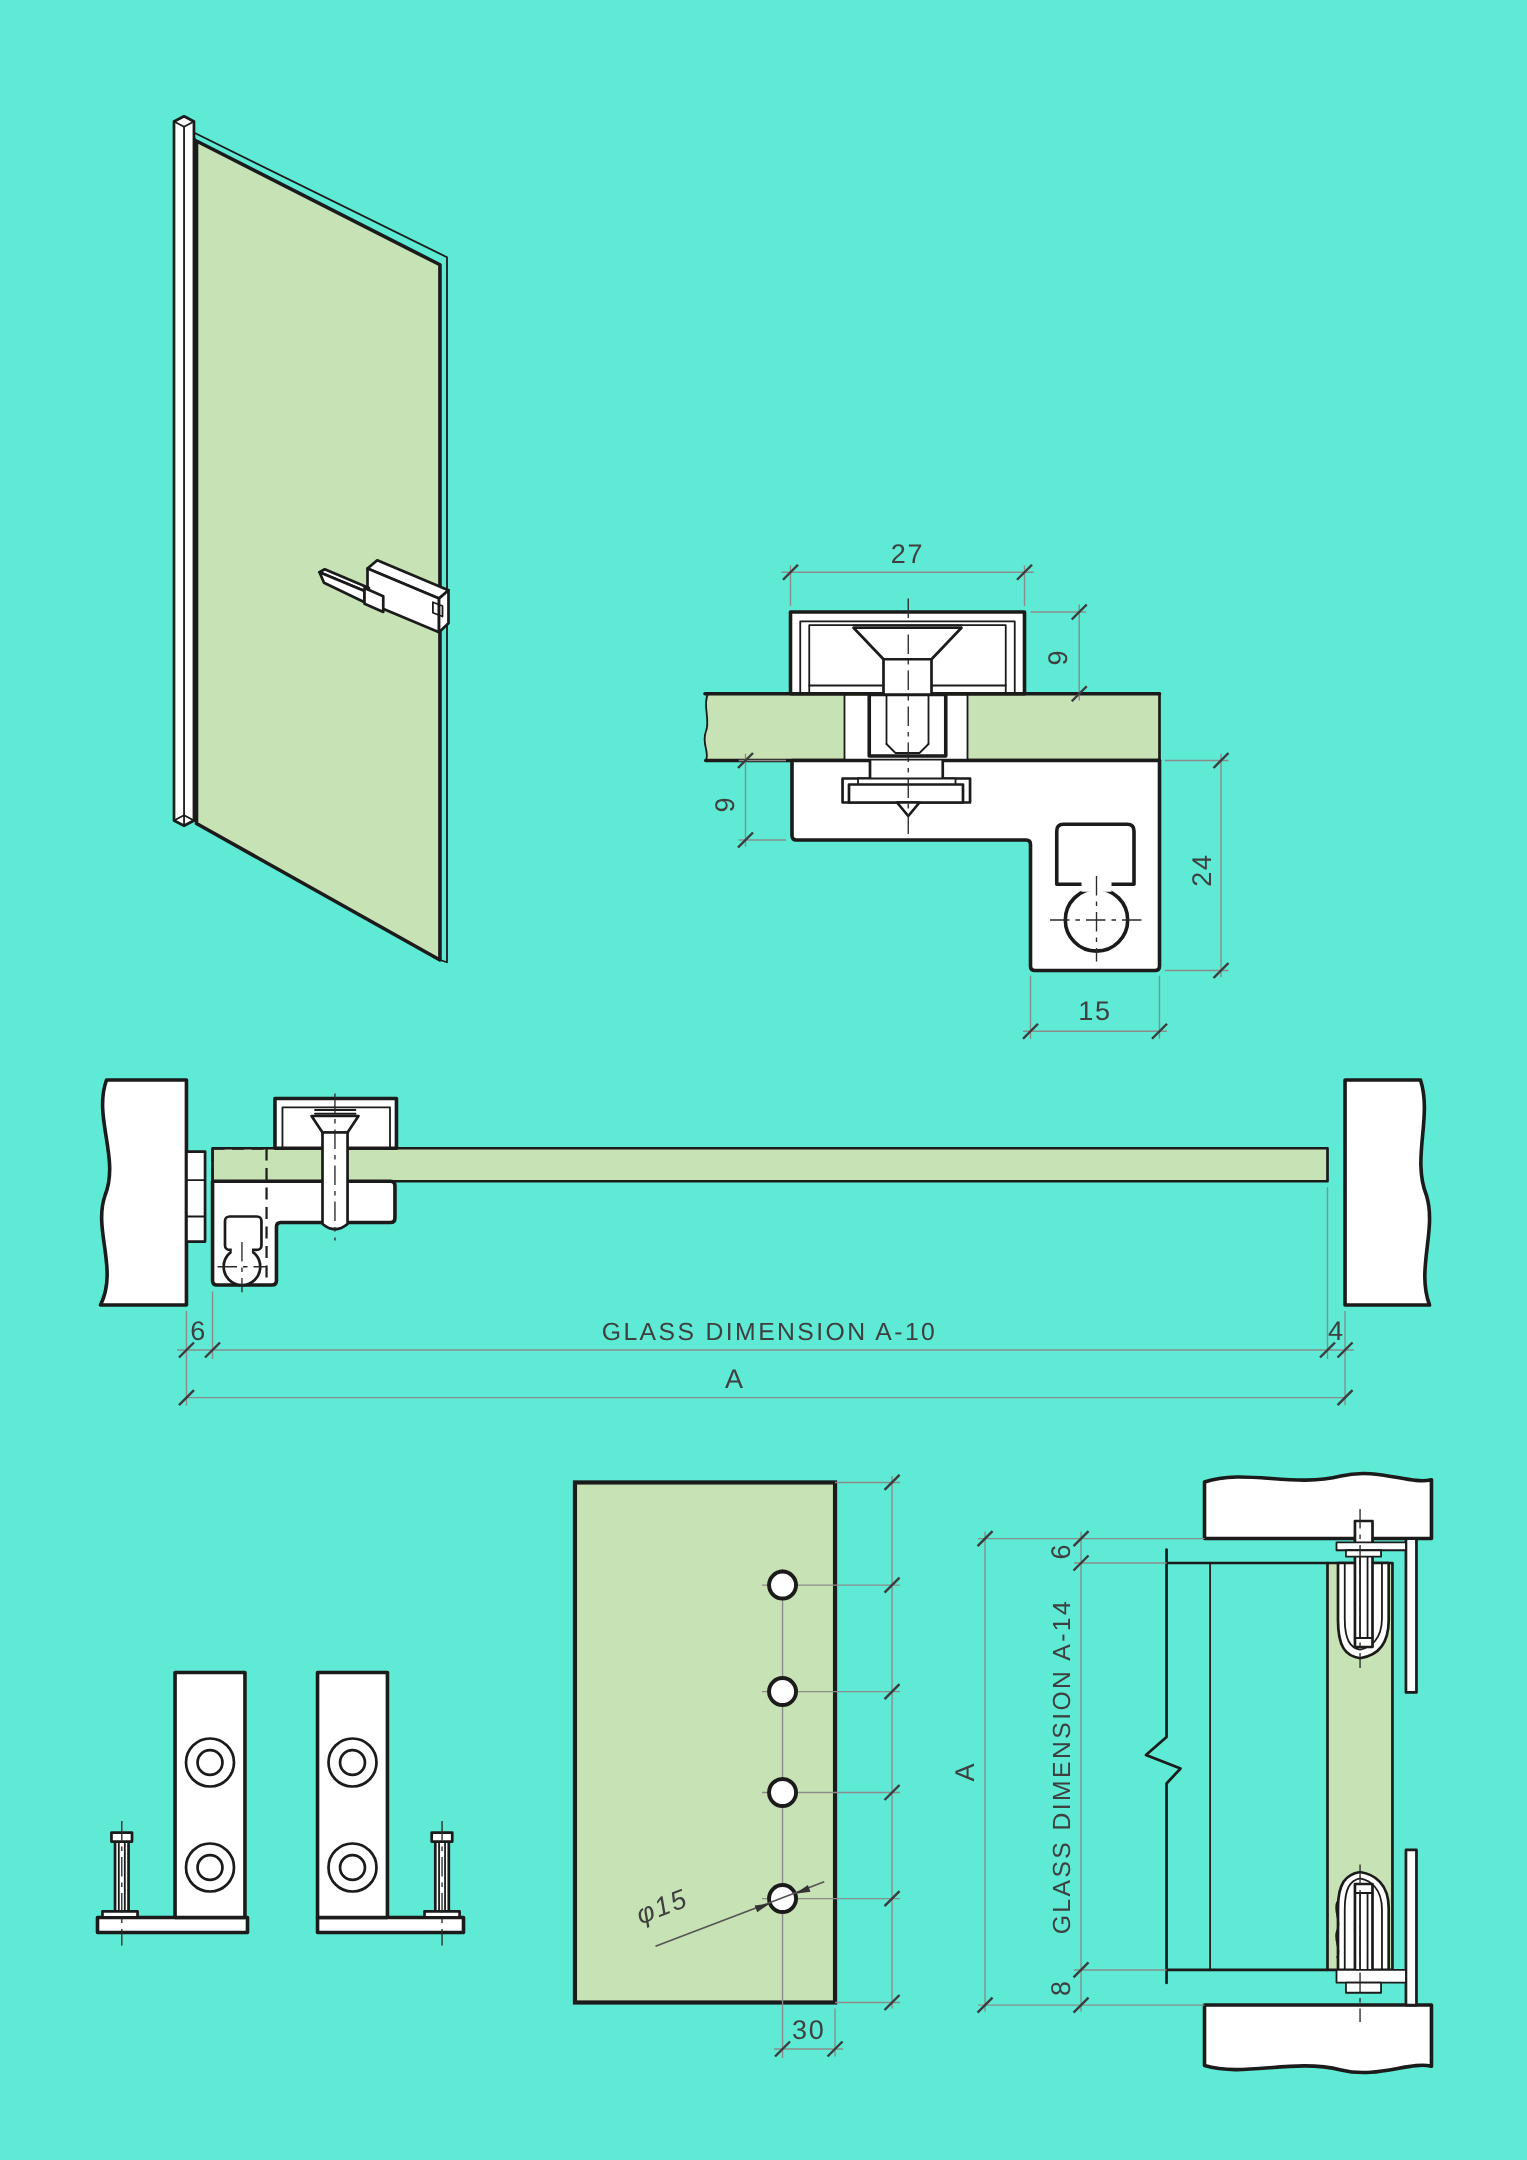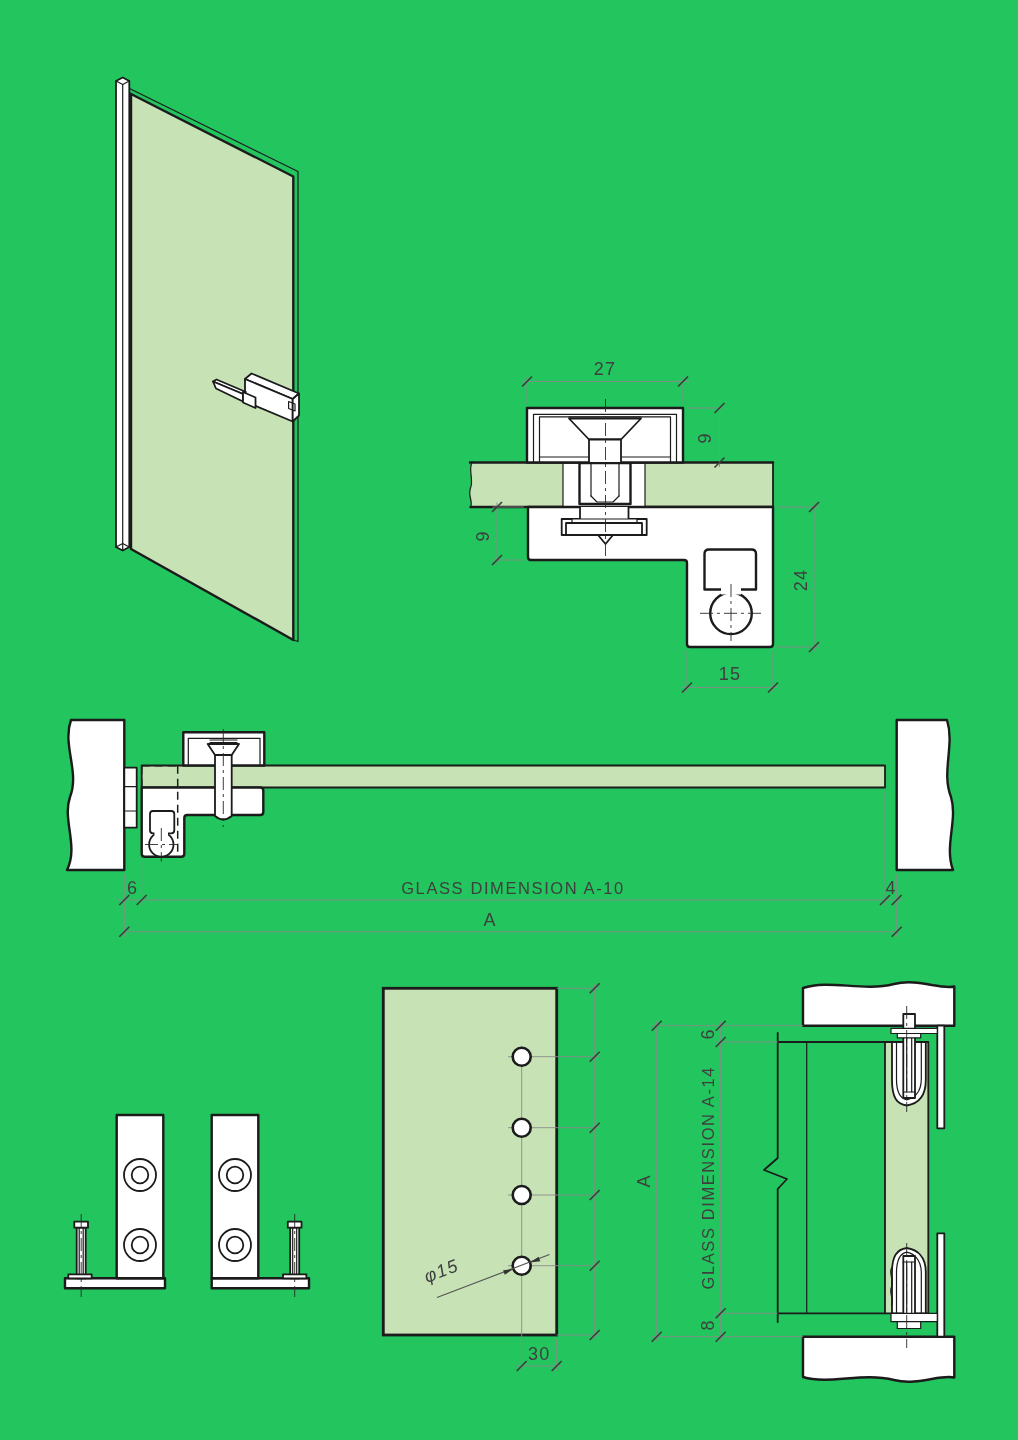--- a/index.html
+++ b/index.html
@@ -1,16 +1,16 @@
 <!DOCTYPE html>
 <html style="--glass: #c7e2b5; --outline: #1b1b1b; --dimline: #8b8b8b; --dimtext: #3f3f3f;"><head>
 <meta charset="utf-8">
 <style>
   html,body{margin:0;padding:0;background:#fff;}
-  .page{width:1018px;height:1440px;background:#22c55e;position:relative;font-family:"Liberation Sans",sans-serif;}
+  .page{width:1018px;height:1440px;background:#5eead4;position:relative;font-family:"Liberation Sans",sans-serif;}
   svg{display:block;}
   .ln{stroke:var(--outline,#1b1b1b);stroke-width:2.4;fill:none;stroke-linejoin:round;stroke-linecap:round;}
   .ln2{stroke:var(--outline,#1b1b1b);stroke-width:1.8;fill:none;stroke-linejoin:round;stroke-linecap:round;}
   .ln3{stroke:var(--outline,#1b1b1b);stroke-width:1.2;fill:none;stroke-linejoin:round;stroke-linecap:round;}
   .fw{fill:#ffffff;}
   .fg{fill:var(--glass,#c7e2b5);}
   .dim{stroke:var(--dimline,#8b8b8b);stroke-width:0.9;fill:none;}
   .tick{stroke:#3c3c3c;stroke-width:1.6;}
   .cl{stroke:#2a2a2a;stroke-width:0.9;stroke-dasharray:13 4 3 4;fill:none;}
   .hid{stroke:#1e1e1e;stroke-width:1.5;stroke-dasharray:8 5;fill:none;}

